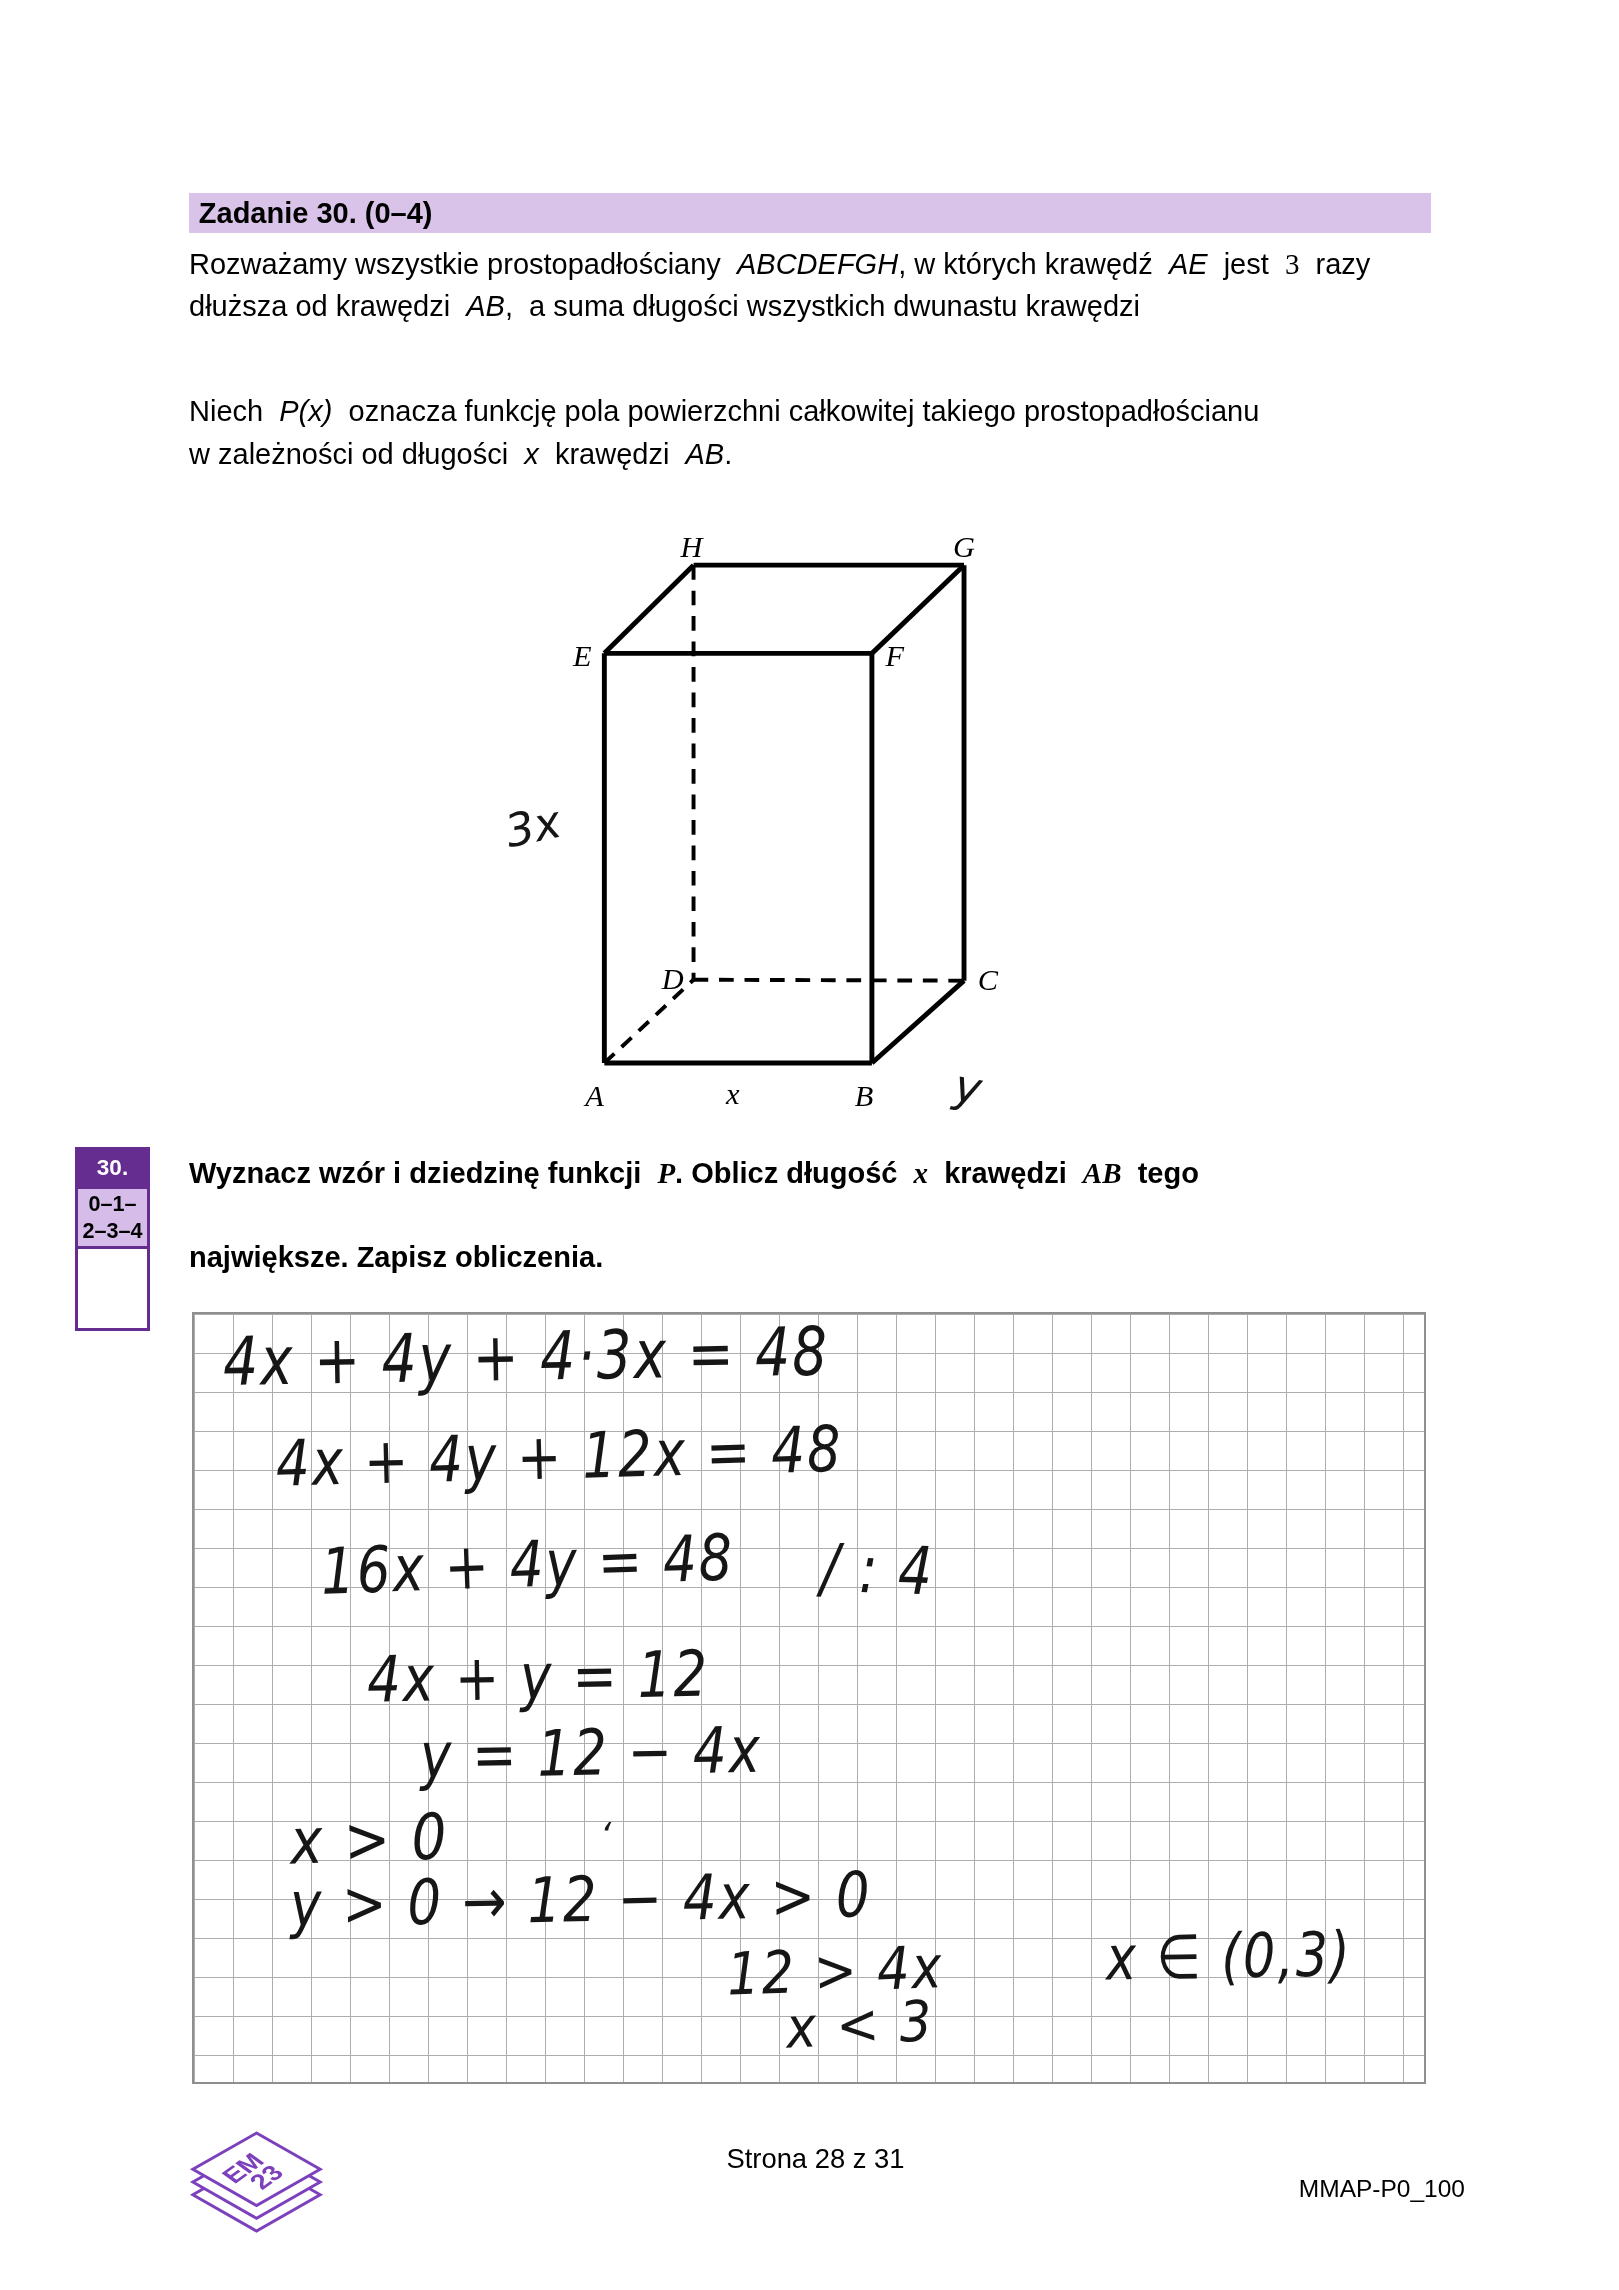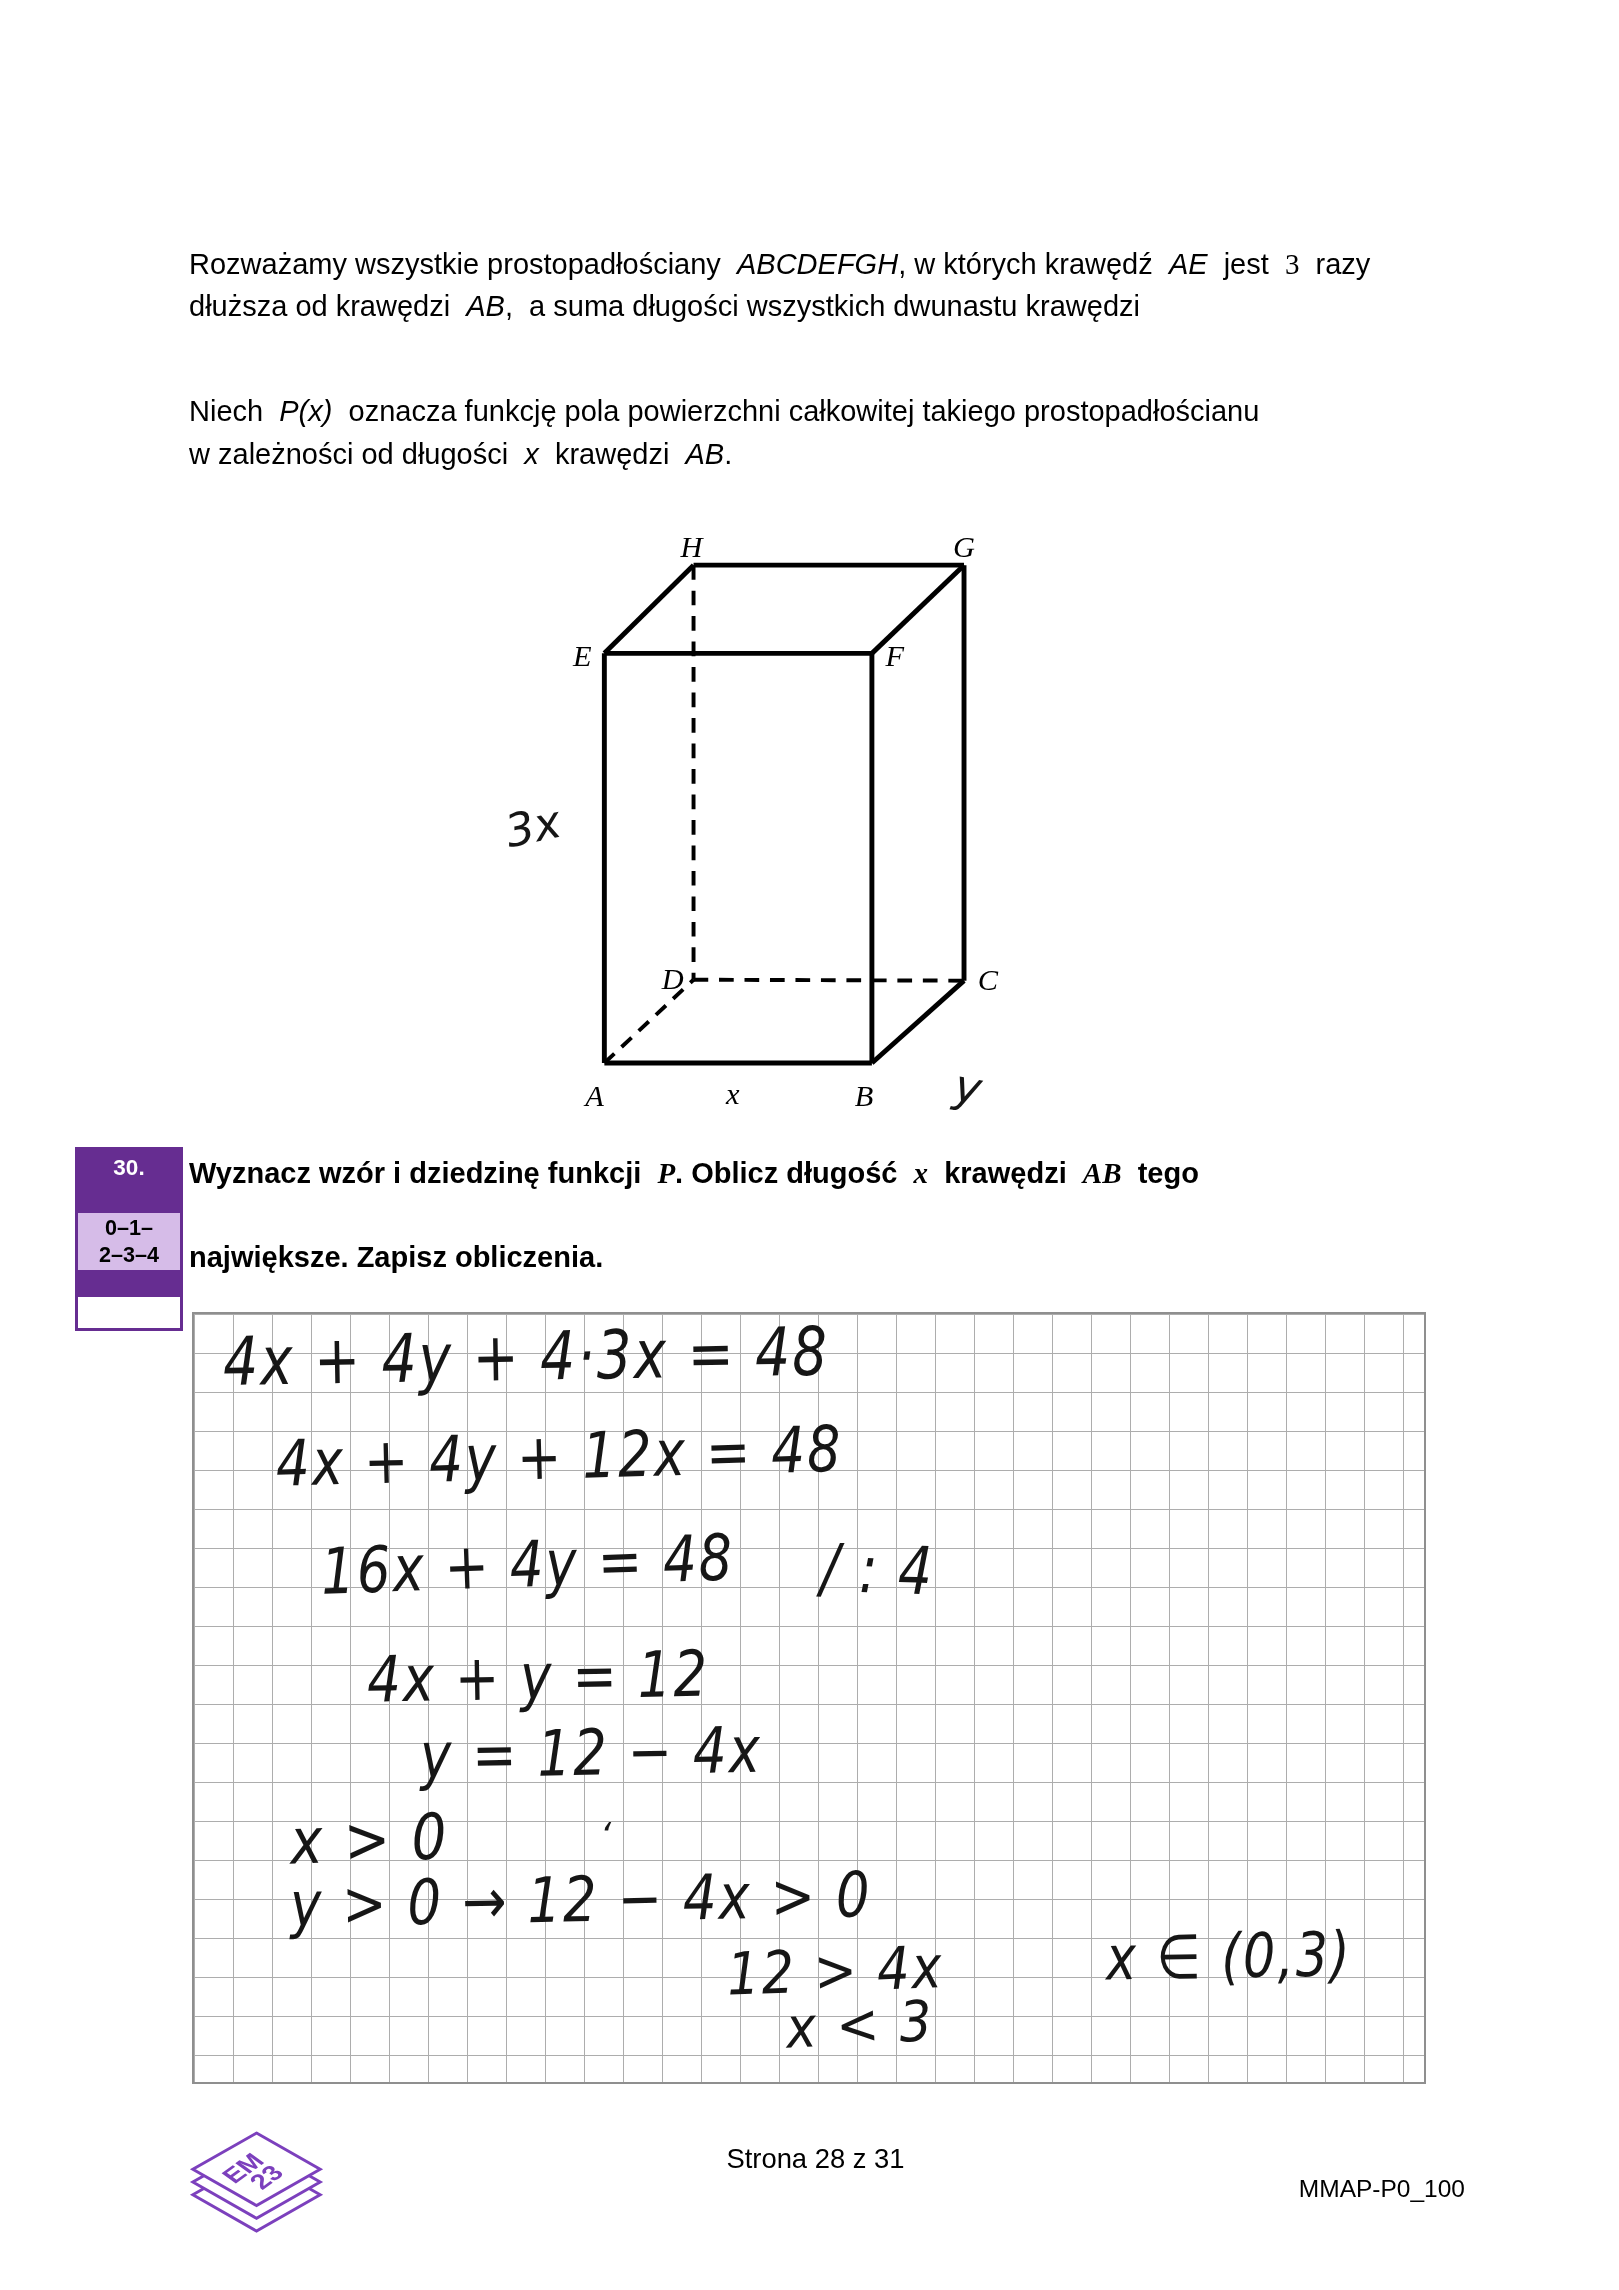--- a/index.html
+++ b/index.html
@@ -8,22 +8,22 @@
   .task-header{position:absolute;left:189px;top:193px;width:1242px;height:40px;
         background:#d9c3e8;font-size:29px;font-weight:bold;line-height:40px;
         padding-left:9.8px;box-sizing:border-box;white-space:pre;}
   .text-line{position:absolute;left:189px;font-size:29px;white-space:pre;line-height:35px;}
   .task-line{font-weight:bold;}
   .seg-math{font-family:Liberation Sans, sans-serif;font-style:italic;}
   .seg-num{font-family:"Liberation Serif",serif;}
   .seg-mathb{font-family:"Liberation Serif",serif;font-style:italic;font-weight:bold;}
 
   
-  .score-box{position:absolute;left:75px;top:1147px;width:108px;height:184px;
-        background:#662d91;display:flex;flex-direction:column;box-sizing:border-box;gap:24px;}
+  .score-box{position:absolute;left:75px;top:1147px;width:75px;height:184px;
+        background:#662d91;display:flex;flex-direction:column;box-sizing:border-box;}
   .score-num{height:42px;color:#fff;font-weight:bold;font-size:22.5px;
         display:flex;align-items:center;justify-content:center;}
   .score-points{margin:0 2.9px;background:#d6bce8;color:#000000;font-weight:bold;
         font-size:21.6px;text-align:center;line-height:26.5px;padding:2px 0;}
   .score-empty{flex:1;margin:2.9px;background:#ffffff;}
 
   
   .worksheet{position:absolute;left:192px;top:1312px;width:1234px;height:772px;
         box-sizing:border-box;border:2px solid #8f8f8f;
         background-image:
@@ -55,20 +55,21 @@
   
   .footer-page{position:absolute;left:0;top:2143px;width:1619px;text-align:center;font-size:27.4px;margin-left:6px;}
   .footer-code{position:absolute;right:154px;top:2175px;font-size:24.5px;font-weight:normal;text-align:center;}
   .logo-svg{position:absolute;left:186px;top:2127px;}
 </style>
 </head>
 <body>
 
 <div class="page">
 
+  <div class="task-header">Zadanie 30. (0–4)</div>
 
   <div class="text-line" style="top:247px"><span class="seg-sans">Rozważamy wszystkie prostopadłościany  </span><span class="seg-math">ABCDEFGH</span><span class="seg-sans">, w których krawędź  </span><span class="seg-math">AE</span><span class="seg-sans">  jest  </span><span class="seg-num">3</span><span class="seg-sans">  razy</span></div>
   <div class="text-line" style="top:289px"><span class="seg-sans">dłuższa od krawędzi  </span><span class="seg-math">AB</span><span class="seg-sans">,  a suma długości wszystkich dwunastu krawędzi</span></div>
   <div class="text-line" style="top:394px"><span class="seg-sans">Niech  </span><span class="seg-math">P(x)</span><span class="seg-sans">  oznacza funkcję pola powierzchni całkowitej takiego prostopadłościanu</span></div>
   <div class="text-line" style="top:437px"><span class="seg-sans">w zależności od długości  </span><span class="seg-math">x</span><span class="seg-sans">  krawędzi  </span><span class="seg-math">AB</span><span class="seg-sans">.</span></div>
 
   <svg class="figure-svg" width="549" height="637" viewBox="0 0 560 650">
 
     <line x1="228" y1="42" x2="228" y2="465" stroke="#000" stroke-width="4" stroke-dasharray="15 11"></line>
     <line x1="228" y1="465" x2="504" y2="466" stroke="#000" stroke-width="4" stroke-dasharray="15 11"></line>

